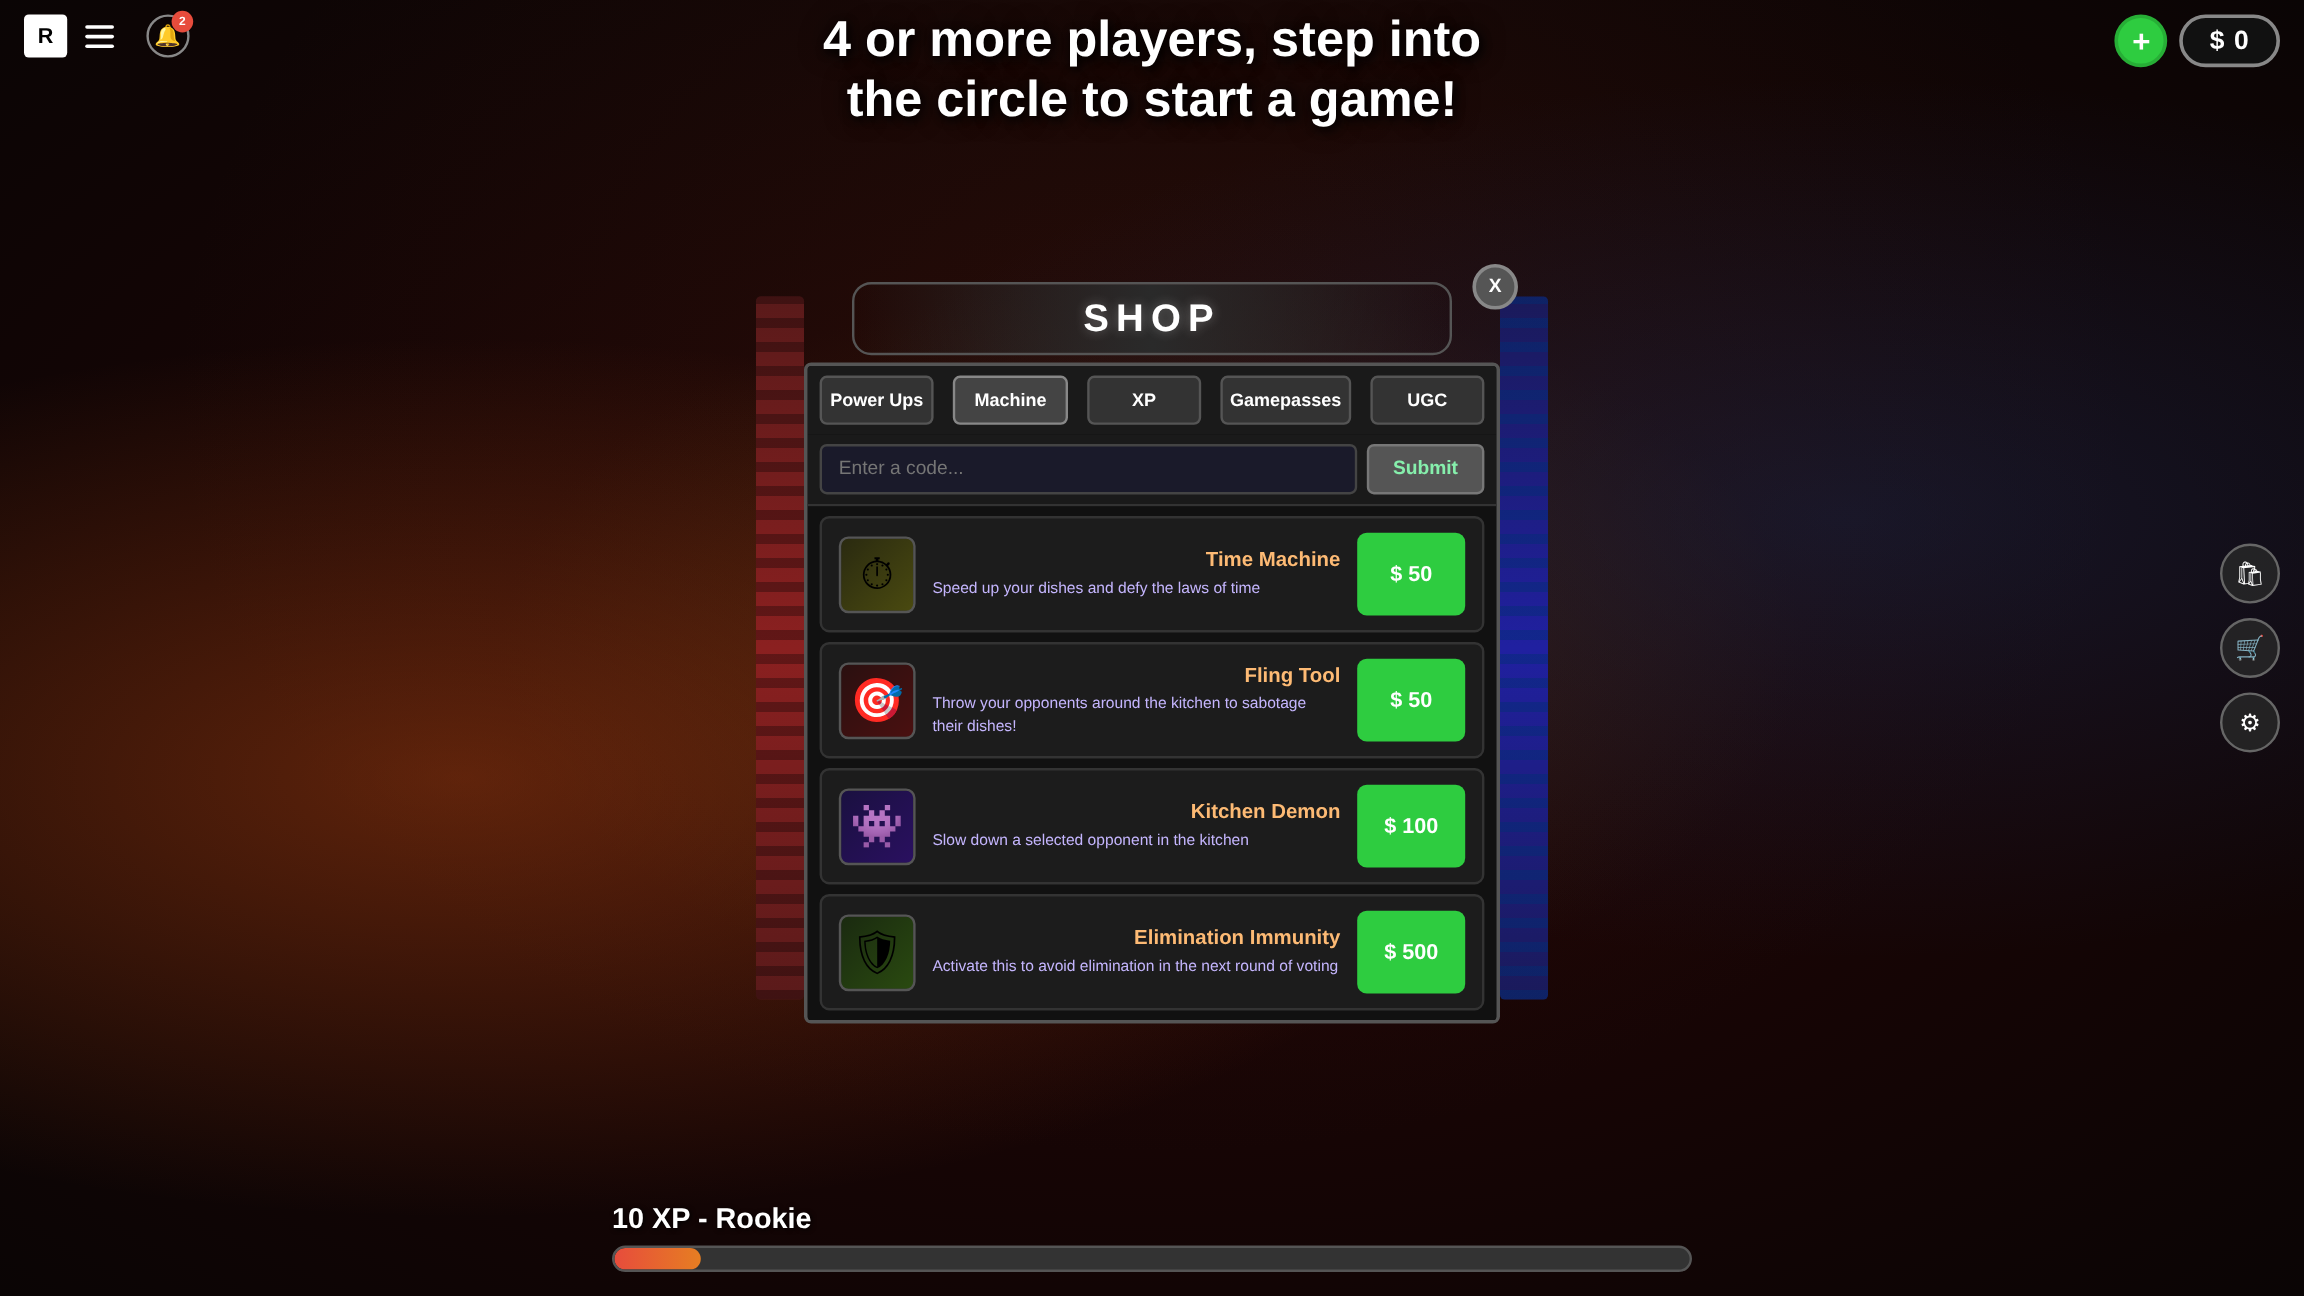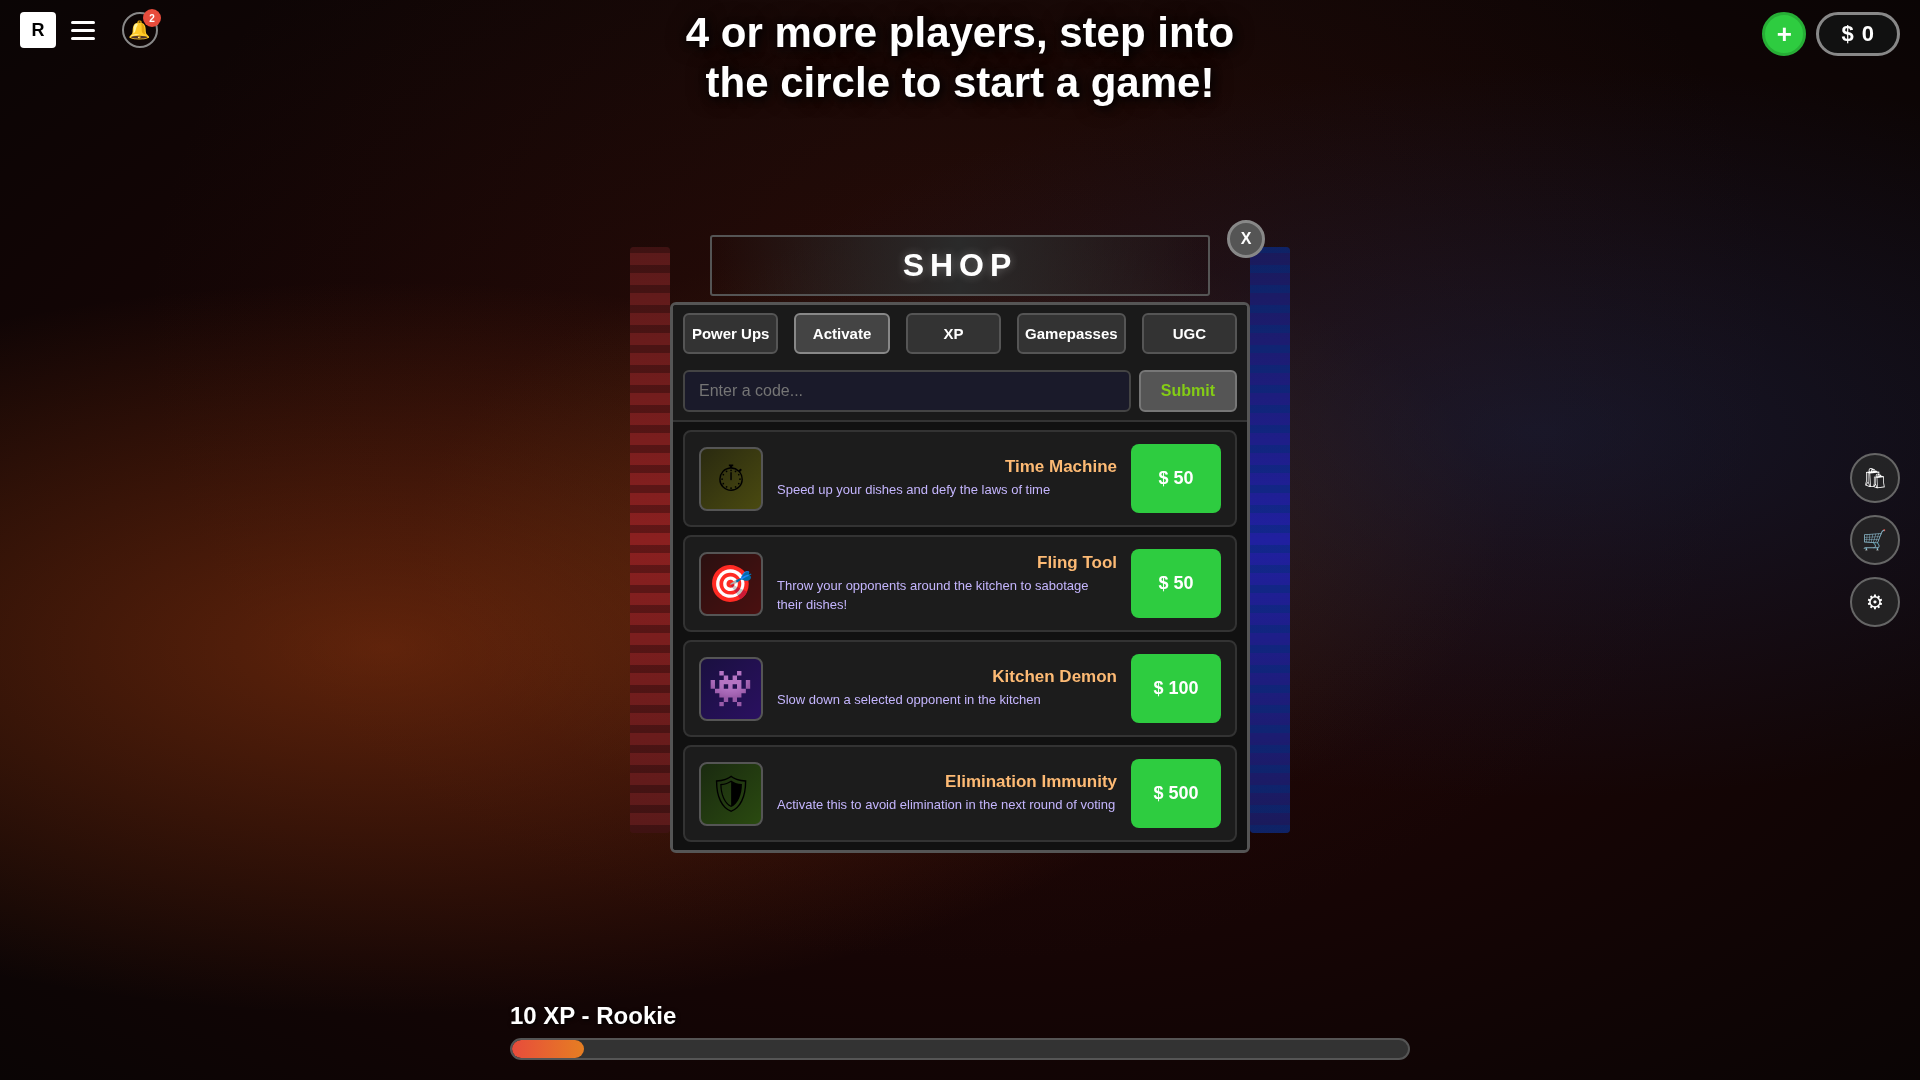--- a/index.html
+++ b/index.html
@@ -206,21 +206,21 @@
     .shop-inner {
       margin: 0 40px;
       background: #111;
       border: 3px solid #555;
       border-radius: 6px;
       overflow: hidden;
     }
     .shop-title-wrapper {
       background: linear-gradient(90deg, transparent, #2a2a2a, transparent);
       border: 2px solid #555;
-      border-radius: 3px;
+      border-radius: 16px;
       margin: 8px 40px;
       padding: 10px 0;
       text-align: center;
     }
     .shop-title-text {
       color: #fff;
       font-size: 32px;
       font-weight: 900;
       letter-spacing: 6px;
       text-shadow: 0 0 10px rgba(255,255,255,0.3);
@@ -279,21 +279,21 @@
       border-radius: 6px;
       padding: 10px 14px;
       color: #eab308;
       font-size: 16px;
     }
     .submit-btn {
       background: #555;
       border: 2px solid #777;
       border-radius: 6px;
       padding: 10px 20px;
-      color: #84cc16;
+      color: #86efac;
       font-size: 16px;
       font-weight: bold;
       cursor: pointer;
     }
 
     
     .items-list {
       background: #111;
       padding: 8px 10px;
       display: flex;
@@ -437,21 +437,21 @@
     </div>
 
     <div class="pillar-left"></div>
 
     <div class="pillar-right"></div>
 
     <div class="shop-inner">
 
       <div class="tabs">
         <div class="tab-btn">Power Ups</div>
-        <div class="tab-btn active">Activate</div>
+        <div class="tab-btn active">Machine</div>
         <div class="tab-btn">XP</div>
         <div class="tab-btn">Gamepasses</div>
         <div class="tab-btn">UGC</div>
       </div>
 
       <div class="code-row">
         <input class="code-input" placeholder="Enter a code..." style="">
         <button class="submit-btn">Submit</button>
       </div>
 

